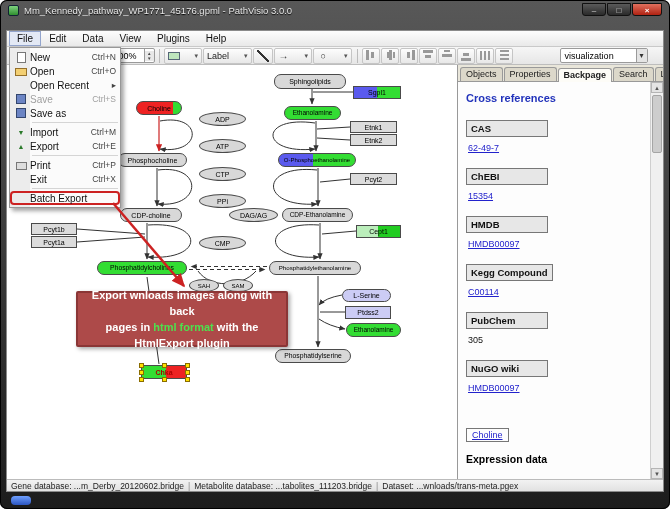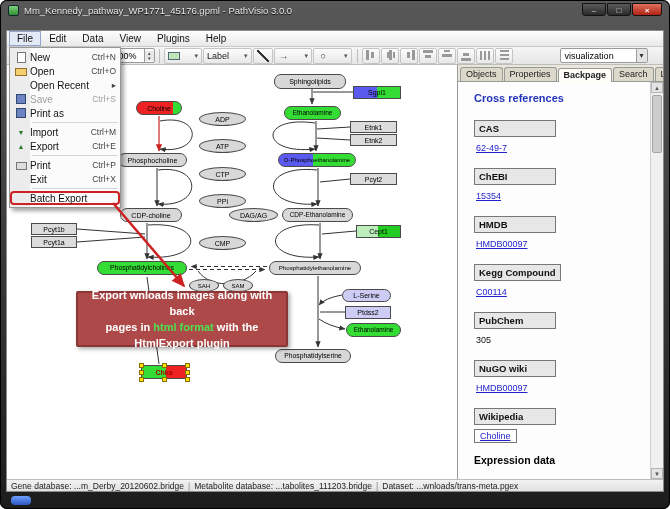--- a/index.html
+++ b/index.html
@@ -84,21 +84,21 @@
   .fm-label{flex:1;color:#111;}
   .fm-shortcut{font-size:8.5px;color:#444;margin-left:12px;}
   .fm-sep{height:1px;background:#d5d5d5;margin:2px 2px 2px 22px;}
 
   
   .rpanel{position:absolute;left:450px;right:0;top:0;bottom:0;background:#e9e6da;border-left:1px solid #999;}
   .rtabs{height:17px;display:flex;align-items:flex-end;padding:2px 2px 0 2px;border-bottom:1px solid #999;}
   .rtab{font-size:9px;padding:1px 5px 2px;border:1px solid #999;border-bottom:none;border-radius:3px 3px 0 0;background:#dcd8ca;margin-right:1px;color:#222;}
   .rtab.active{background:#fdfcf7;font-weight:bold;position:relative;top:1px;}
   .rbody{position:absolute;left:0;right:0;top:17px;bottom:0;background:#fdfdfd;display:flex;}
-  .bp-content{flex:1;padding:10px 8px;overflow:hidden;margin-left:8px;}
+  .bp-content{flex:1;padding:10px 8px;overflow:hidden;}
   .bp-title{color:#2233bb;font-weight:bold;font-size:11px;margin-bottom:14px;}
   .bp-section{margin-bottom:11px;}
   .bp-header{display:inline-block;min-width:82px;border:1px solid #777;background:#e7e7e7;font-size:9.5px;font-weight:bold;padding:2px 4px;color:#111;}
   .bp-value{display:inline-block;font-size:9px;margin:4px 0 0 2px;color:#111;}
   .bp-value.link{color:#2222cc;text-decoration:underline;cursor:pointer;}
   .bp-value.boxed{border:1px solid #777;padding:1px 5px;margin-left:0;}
   .bp-footer{font-weight:bold;font-size:10.5px;color:#000;margin-top:4px;}
   .rscroll{width:13px;background:#f0f0f0;border-left:1px solid #cfcfcf;position:relative;flex:none;}
   .sarr{position:absolute;left:0;width:12px;height:11px;font-size:6px;color:#555;text-align:center;line-height:11px;background:#e4e4e4;border:1px solid #b5b5b5;}
   .sarr.up{top:0;}
@@ -307,21 +307,21 @@
         <div class="rbody">
           <div class="bp-content">
             <div class="bp-title">Cross references</div>
             <div>
                 <div class="bp-section"><div class="bp-header">CAS</div><br><a class="bp-value link">62-49-7</a></div>
                 <div class="bp-section"><div class="bp-header">ChEBI</div><br><a class="bp-value link">15354</a></div>
                 <div class="bp-section"><div class="bp-header">HMDB</div><br><a class="bp-value link">HMDB00097</a></div>
                 <div class="bp-section"><div class="bp-header">Kegg Compound</div><br><a class="bp-value link">C00114</a></div>
                 <div class="bp-section"><div class="bp-header">PubChem</div><br><div class="bp-value">305</div></div>
                 <div class="bp-section"><div class="bp-header">NuGO wiki</div><br><a class="bp-value link">HMDB00097</a></div>
-                <div class="bp-section"><div class="bp-header">Wikipedia</div><br><a class="bp-value link boxed">Choline</a></div>
+                <div class="bp-section"><br><a class="bp-value link boxed">Choline</a></div>
               </div>
             <div class="bp-footer">Expression data</div>
           </div>
           <div class="rscroll">
             <span class="sarr up">▲</span>
             <span class="sthumb"></span>
             <span class="sarr dn">▼</span>
           </div>
         </div>
       </div>
@@ -352,21 +352,21 @@
             <span class="fm-icon">
               <span class="ticon save-icon"></span>
             </span>
             <span class="fm-label">Save</span>
             <span class="fm-shortcut">Ctrl+S</span>
           </div>
           <div class="fm-item">
             <span class="fm-icon">
               <span class="ticon save-as-icon"></span>
             </span>
-            <span class="fm-label">Print as</span>
+            <span class="fm-label">Save as</span>
             <span class="fm-shortcut"></span>
           </div>
           <div class="fm-sep"></div>
           <div class="fm-item">
             <span class="fm-icon">
               <span class="ticon import-icon"></span>
             </span>
             <span class="fm-label">Import</span>
             <span class="fm-shortcut">Ctrl+M</span>
           </div>

